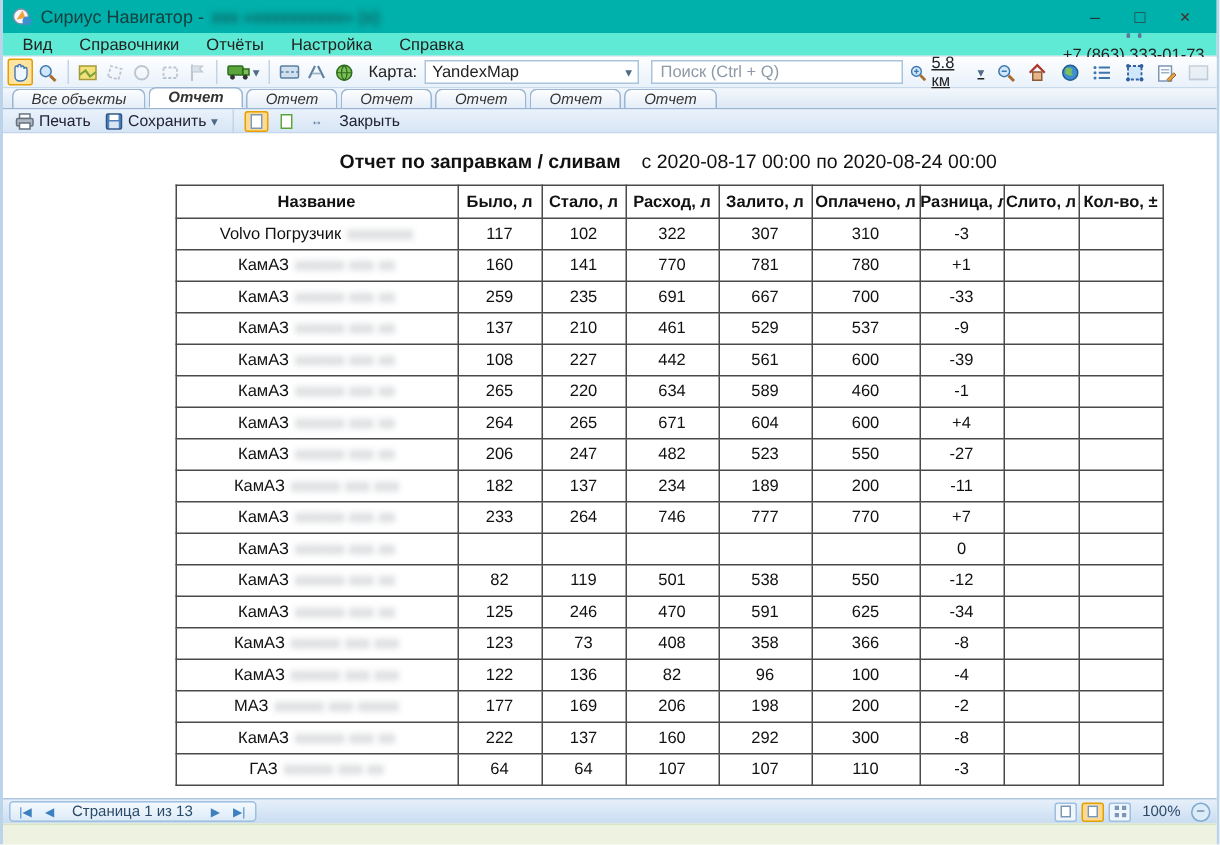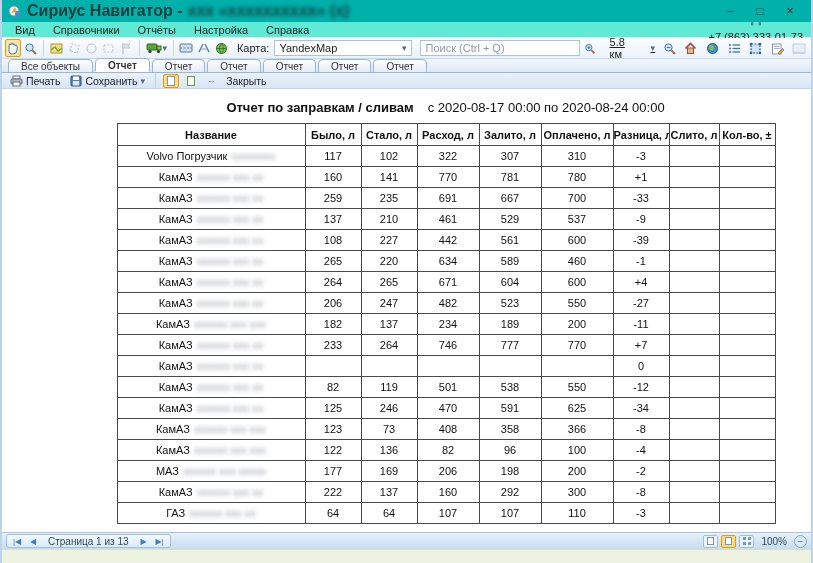--- a/index.html
+++ b/index.html
@@ -3,21 +3,21 @@
 <meta charset="utf-8">
 <style>
   * { margin:0; padding:0; box-sizing:border-box; }
   html,body { width:813px; height:563px; overflow:hidden; }
   body { font-family:"Liberation Sans", sans-serif; font-size:11px; background:#eef3e1; }
   .window { position:relative; width:813px; height:563px; display:flex; flex-direction:column;
             border-left:2px solid #bcd4ea; border-right:2px solid #bcd4ea; background:#fff; }
 
   
   .titlebar { height:22px; background:#00b0ab; display:flex; align-items:center; padding:0 6px; flex:0 0 auto; }
-  .titlebar .app-title { color:#15403f; font-size:16px; margin-left:5px;font-weight:bold; }
+  .titlebar .app-title { color:#15403f; font-size:12px; margin-left:5px; }
   .redacted { color:#2b6c6a; filter:blur(2px); user-select:none; }
   .win-controls { margin-left:auto; display:flex; }
   .win-btn { width:30px; height:18px; display:flex; align-items:center; justify-content:center;
              color:#1e3f3e; font-size:12px; cursor:default; }
   .win-btn.close { color:#512626; }
 
   
   .menubar { height:16px; background:#5eead4; border-bottom:1px solid #e3eaf2; display:flex; align-items:center; padding:0 4px; flex:0 0 auto; }
   .menu-item { padding:1px 9px; color:#222; }
   .menubar-right { margin-left:auto; display:flex; align-items:center; gap:4px; padding-right:4px; color:#222;flex-direction:column; }
@@ -30,26 +30,26 @@
   .tb-btn.disabled { opacity:.45; }
   .tb-sep { width:1px; height:16px; background:#c4d4e6; margin:0 3px; }
   .tb-label { margin:0 3px 0 6px; color:#222; }
   .map-select { width:175px; height:16px; background:#fff; border:1px solid #aac4dd; display:flex; align-items:center;
                 padding:0 4px; color:#222; }
   .map-select .caret { margin-left:auto; color:#4f6b87; font-size:9px; }
   .search-box { width:205px; height:16px; border:1px solid #aac4dd; background:#fff; margin-left:6px;
                 font-family:"Liberation Sans",sans-serif; font-size:11px; color:#333; padding:0 5px; }
   .search-box::placeholder { color:#8d9aa8; }
   .toolbar-right { margin-left:auto; display:flex; align-items:center; gap:3px; }
-  .scale-btn { display:flex; align-items:center; gap:14px; color:#222;text-decoration:underline; }
+  .scale-btn { display:flex; align-items:center; gap:3px; color:#222;text-decoration:underline; }
   .caret-glyph { font-size:9px; color:#4f6b87; }
 
   
   .tabbar { height:14px; background:linear-gradient(#f2f7fc,#dce8f5); display:flex; align-items:flex-end; padding-left:6px;
-            border-bottom:1px solid #9ab6d3; flex:0 0 auto; }
+            border-bottom:1px solid #9ab6d3; flex:0 0 auto;font-style:italic; }
   .tab { height:13px; padding:0 12px; display:flex; align-items:center; font-size:10px; color:#333;
          background:linear-gradient(#fdfeff,#e4edf7); border:1px solid #9ab6d3; border-bottom:none;
          border-radius:5px 5px 0 0; margin-right:2px; position:relative; }
   .tab.active { background:#fff; font-weight:bold; height:14px; z-index:2; border-bottom:1px solid #fff; }
 
   
   .rtoolbar { height:16px; background:linear-gradient(#eaf2fb,#d7e5f5); border-bottom:1px solid #c3d5ea;
               display:flex; align-items:center; gap:4px; padding:0 5px; flex:0 0 auto; font-size:10.5px; color:#223; }
   .rt-btn { display:flex; align-items:center; gap:3px; padding:0 3px; height:14px; }
   .rt-toggle { width:16px; height:14px; border:1px solid transparent; border-radius:2px; display:flex; align-items:center; justify-content:center; }

